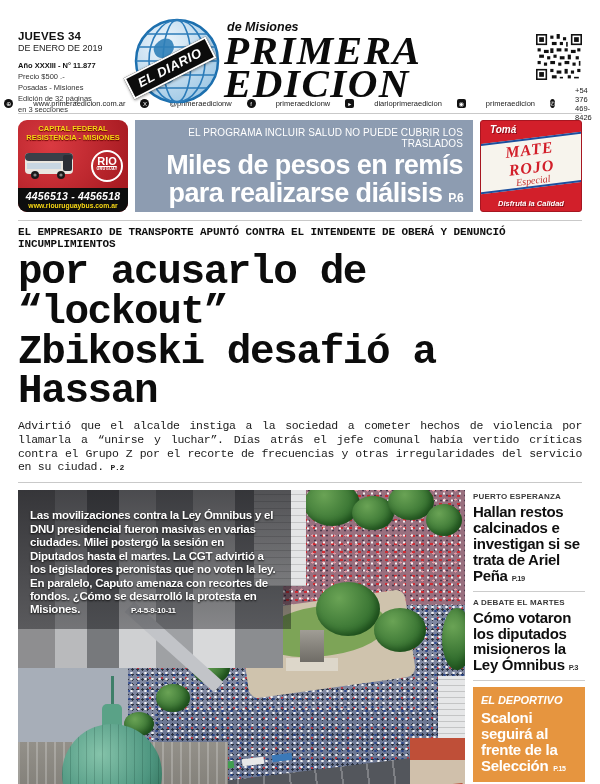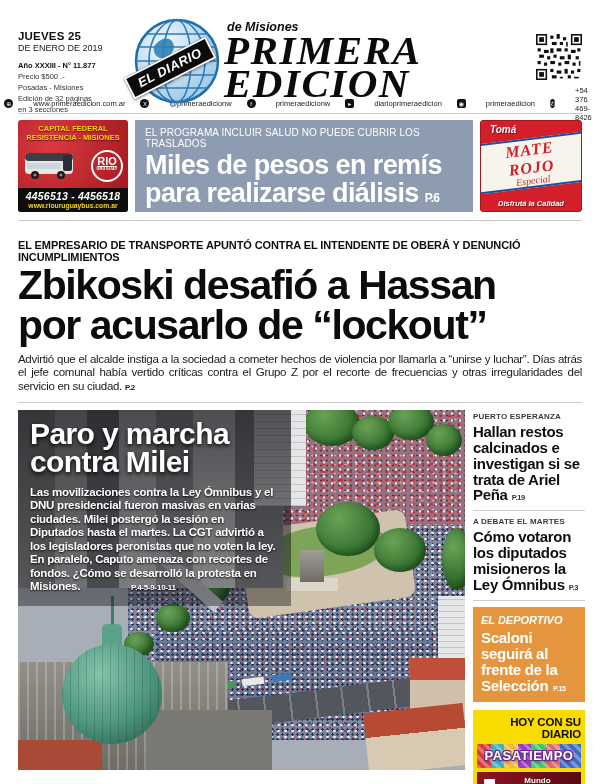--- a/index.html
+++ b/index.html
@@ -31,51 +31,51 @@
   .social-bar { display:flex; justify-content:center; align-items:center; gap:15px;
     height:20px; margin:0 18px; border-bottom:1px solid #c9c9c9; }
   .social-item { display:flex; align-items:center; gap:20px; font-size:7.5px; color:#222; }
   .sicon { width:9px; height:9px; border-radius:50%; background:#111; color:#fff; font-size:6px;
     display:flex; align-items:center; justify-content:center; line-height:1; }
   .sicon.square { border-radius:2px; }
 
   
   .ad-row { display:flex; gap:7px; margin:6px 18px 0; height:92px; }
 
-  .ad-bus { width:110px; position:relative; border-radius:3px; overflow:hidden;
+  .ad-bus { width:110px; position:relative; border-radius:9px; overflow:hidden;
     background:radial-gradient(circle at 30% 28%, #da3a41, #a81b22 80%); }
   .bus-top { text-align:center; padding-top:4px; color:#f7d715; font-weight:bold; font-size:7.5px; line-height:1.25; text-shadow:0 1px 1px #600; }
   .bus-img { position:absolute; left:5px; top:30px; }
   .rio-circle { position:absolute; right:5px; top:30px; width:32px; height:32px; border:2px solid #fff; border-radius:50%;
     color:#fff; text-align:center; padding-top:5px; }
   .rio-name { font-size:11px; font-weight:bold; line-height:.9;text-decoration:underline; }
   .rio-sub { font-size:3.8px; font-weight:bold; letter-spacing:.3px; }
   .bus-bar { position:absolute; left:0; right:0; bottom:0; background:#0d0d0d; text-align:center; padding:2px 0 3px; }
   .bus-phones { color:#fff; font-weight:bold; font-style:italic; font-size:10.5px; letter-spacing:.2px; }
   .bus-web { color:#f7d715; font-weight:bold; font-size:6.8px; }
 
-  .ad-remis { flex:1; background:#8d9cb1; color:#fff; padding:7px 10px 0; }
+  .ad-remis { flex:1; background:#8d9cb1; color:#fff; padding:7px 10px 0;text-align:right; }
   .remis-kicker { font-size:10px; letter-spacing:.1px; }
   .remis-h { font-size:27px; font-weight:bold; line-height:1.02; letter-spacing:-0.6px; margin-top:3px; }
   .remis-page { font-size:12px; font-weight:bold; margin-left:6px; }
 
   .ad-mate { width:102px; position:relative; background:#d21f2a; border-radius:3px; overflow:hidden; border:1px solid #a71620; }
   .mate-top { color:#fff; font-style:italic; font-weight:bold; font-size:10px; padding:3px 12px 0 9px; text-shadow:1px 1px 0 #8a0f18; }
   .mate-band { position:absolute; left:-7px; right:-7px; top:17px; height:50px; background:#f7f4ed;
     transform:rotate(-7deg); border-top:2px solid #1c4f9e; border-bottom:2px solid #1c4f9e; text-align:center; }
   .mate-name { font-family:"Liberation Serif", serif; color:#d21f2a; font-weight:bold; font-style:italic;
     font-size:16px; line-height:.92; letter-spacing:1px; margin-top:3px; }
   .mate-esp { font-family:"Liberation Serif", serif; font-style:italic; color:#c2302f; font-size:10px; }
   .mate-bottom { position:absolute; left:0; right:0; bottom:3px; text-align:center; color:#fff;
     font-style:italic; font-weight:bold; font-size:7.5px; text-shadow:1px 1px 0 #8a0f18; }
 
   .rule { border-top:1px solid #c9c9c9; margin:8px 18px 0; }
 
   
-  .lead { margin:18px 18px 0; }
+  .lead { margin:5px 18px 0;font-family:Liberation Mono, monospace; }
   .lead-kicker { font-size:11px; font-weight:bold; color:#0f0f0f; letter-spacing:-0.1px; }
   .lead-headline { font-size:41px; font-weight:bold; color:#0c0c0c; line-height:.97; letter-spacing:-1.4px; margin-top:3px; }
   .lead-deck { margin-top:7px; font-size:11.5px; line-height:1.2; color:#1a1a1a; text-align:justify; letter-spacing:-0.3px; }
   .page-ref { font-size:8px; font-weight:bold; color:#222; }
 
   
   .main-row { display:flex; gap:8px; margin:7px 18px 0; }
 
   .photo { flex:0 0 447px; height:360px; position:relative; overflow:hidden; background:#a7aeb8; }
   .ph { position:absolute; }
@@ -131,21 +131,21 @@
   .mundo-l1 { font-size:8px; font-weight:bold; }
   .mundo-l2 { font-size:13.5px; font-weight:bold; letter-spacing:-0.3px; }
 </style>
 </head>
 <body>
 
 <div class="page">
 
   <div class="header-row">
     <div class="pub-info">
-      <div class="pub-day">JUEVES 25</div>
+      <div class="pub-day">JUEVES 34</div>
       <div class="pub-date">DE ENERO DE 2019</div>
       <div class="pub-small">
         <b>Año XXXIII - N° 11.877</b><br>
         <span>Precio $500 .-</span><br>
         <span>Posadas - Misiones</span><br>
         <span>Edición de 32 páginas</span><br>
         <span>en 3 secciones</span>
       </div>
     </div>
 
@@ -300,22 +300,22 @@
       </div>
       <div class="mate-bottom">Disfrutá la Calidad</div>
     </div>
   </div>
 
   <div class="rule"></div>
 
   <div class="lead">
     <div class="lead-kicker">EL EMPRESARIO DE TRANSPORTE APUNTÓ CONTRA EL INTENDENTE DE OBERÁ Y DENUNCIÓ INCUMPLIMIENTOS</div>
     <div class="lead-headline">
+      <div>por acusarlo de “lockout”</div>
       <div>Zbikoski desafió a Hassan</div>
-      <div>por acusarlo de “lockout”</div>
     </div>
     <div class="lead-deck">
       <span>Advirtió que el alcalde instiga a la sociedad a cometer hechos de violencia por llamarla a “unirse y luchar”. Días atrás el jefe comunal había vertido críticas contra el Grupo Z por el recorte de frecuencias y otras irregularidades del servicio en su ciudad.</span>
       <span class="page-ref">P.2</span>
     </div>
   </div>
 
   <div class="rule"></div>
 
   <div class="main-row">
@@ -364,24 +364,20 @@
       <div class="ph" style="left:44px; top:234px; width:100px; height:100px; border-radius:50%;
         background:radial-gradient(circle at 38% 30%, #85c3aa, #4e9680 55%, #2e6b55 85%);
         background-image:repeating-linear-gradient(90deg, rgba(0,40,28,.18) 0 1px, transparent 1px 8px), radial-gradient(circle at 38% 30%, #85c3aa, #4e9680 55%, #2e6b55 85%);"></div>
 
       <div class="ph" style="left:420px; top:186px; width:27px; height:76px; background:#e6e7e8;
         background-image:repeating-linear-gradient(0deg, rgba(0,0,0,.15) 0 1px, transparent 1px 6px);"></div>
       <div class="ph" style="left:392px; top:248px; width:56px; height:62px; background:linear-gradient(180deg,#bf4f38 0 35%,#d0c0ab 35%);"></div>
       <div class="ph" style="left:348px; top:298px; width:100px; height:62px; background:linear-gradient(180deg,#b84a33 0 40%,#d8c9b2 40%); transform:rotate(-6deg);"></div>
 
       <div class="ph ph-overlay">
-        <div class="ph-title">
-          <div>Paro y marcha</div>
-          <div>contra Milei</div>
-        </div>
         <div class="ph-body">
           <span>Las movilizaciones contra la Ley Ómnibus y el DNU presidencial fueron masivas en varias ciudades. Milei postergó la sesión en Diputados hasta el martes. La CGT advirtió a los legisladores peronistas que no voten la ley. En paralelo, Caputo amenaza con recortes de fondos. ¿Cómo se desarrolló la protesta en Misiones.</span>
           <span class="ph-pref">P.4-5-9-10-11</span>
         </div>
       </div>
     </div>
 
     <div class="right-col">
 
       <div>

